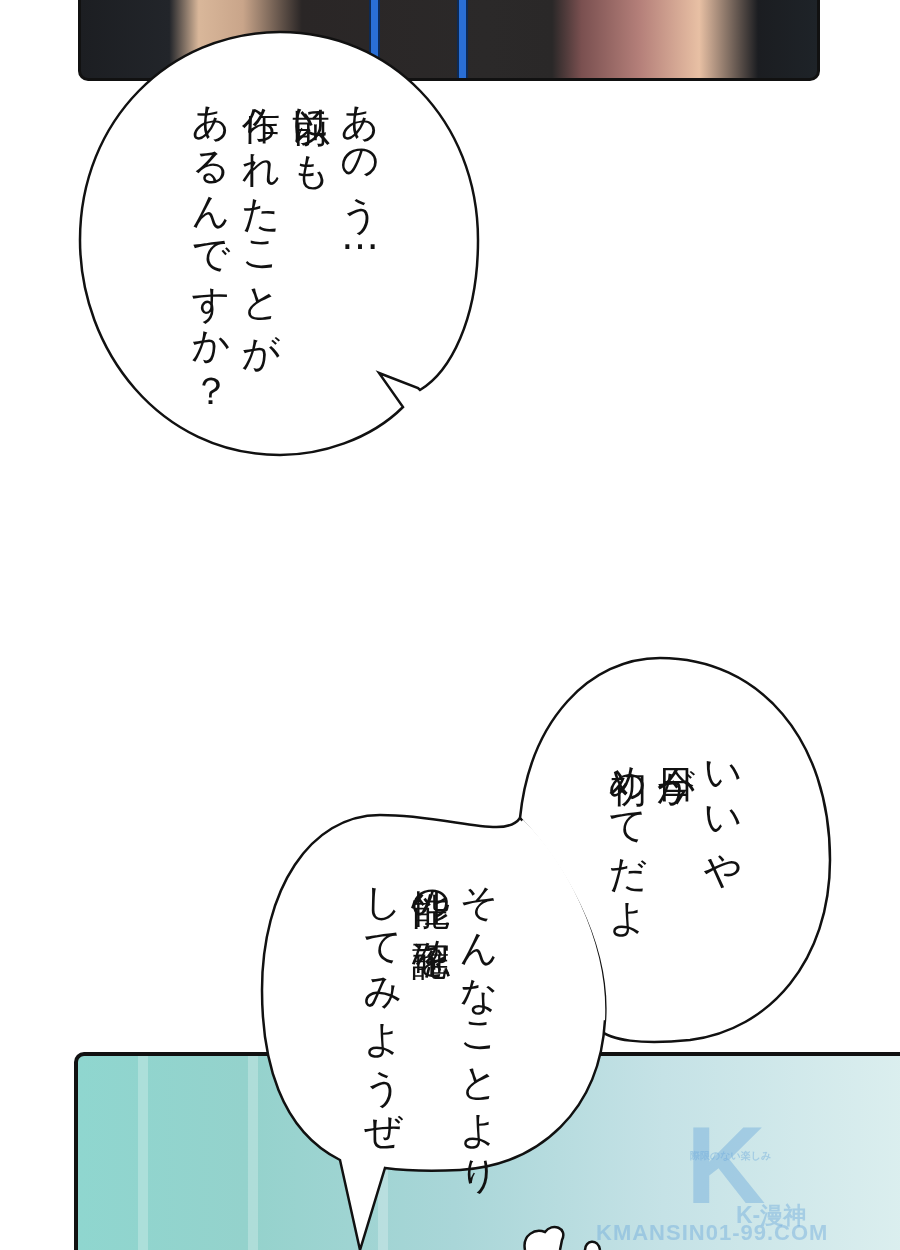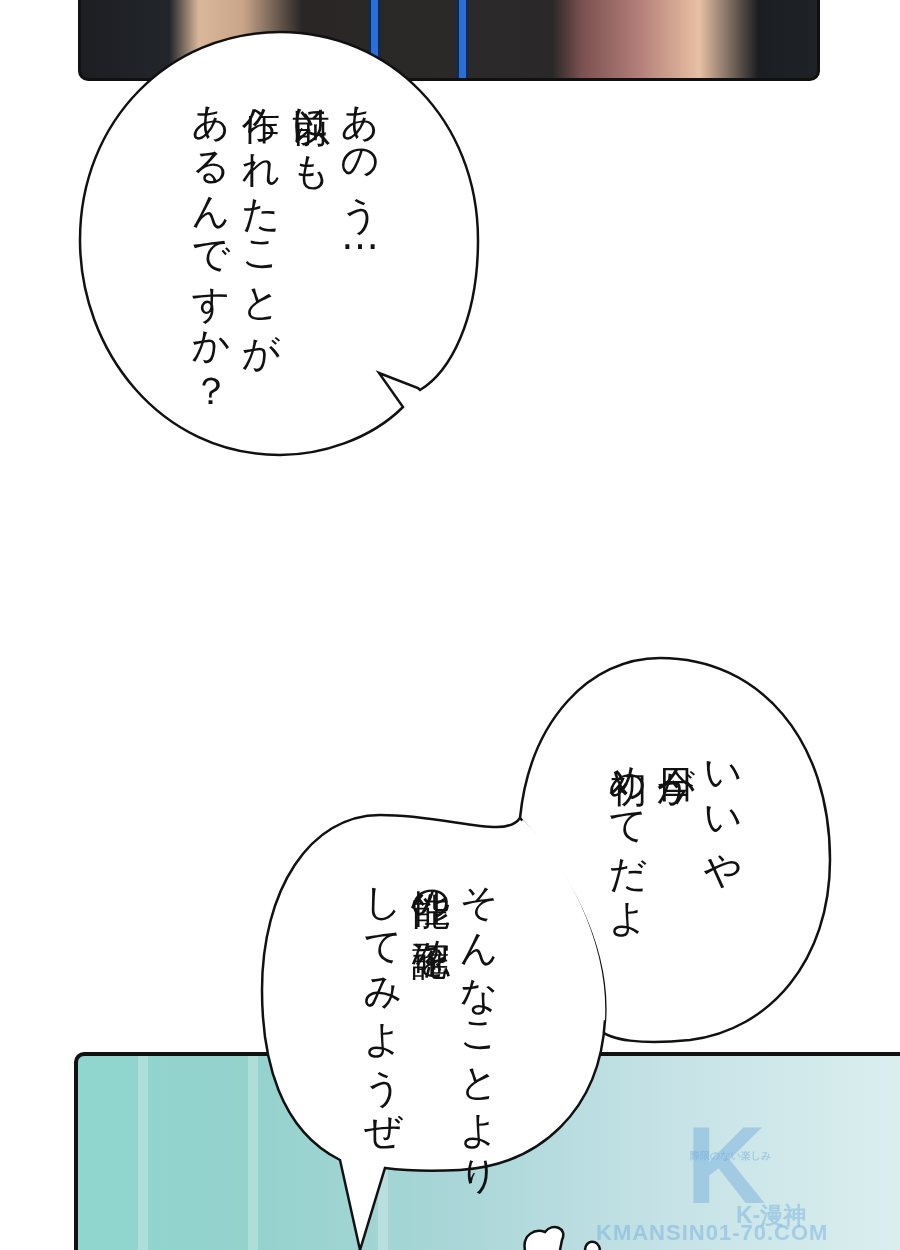--- a/index.html
+++ b/index.html
@@ -63,13 +63,13 @@
 <div class="vtext" style="left:651px; top:737px;">今日が</div>
 <div class="vtext" style="left:603px; top:737px;">初めてだよ</div>
 
 <div class="vtext" style="left:454px; top:860px;">そんなことより</div>
 <div class="vtext" style="left:406px; top:860px;">性能の確認を</div>
 <div class="vtext" style="left:358px; top:860px;">してみようぜ</div>
 
 <div class="watermark wm-top">際限のない楽しみ</div>
 <div class="watermark wm-k">K</div>
 <div class="watermark wm-brand">K-漫神</div>
-<div class="watermark wm-url">KMANSIN01-70.COM</div>
+<div class="watermark wm-url">KMANSIN01-99.COM</div>
 
 </body></html>

